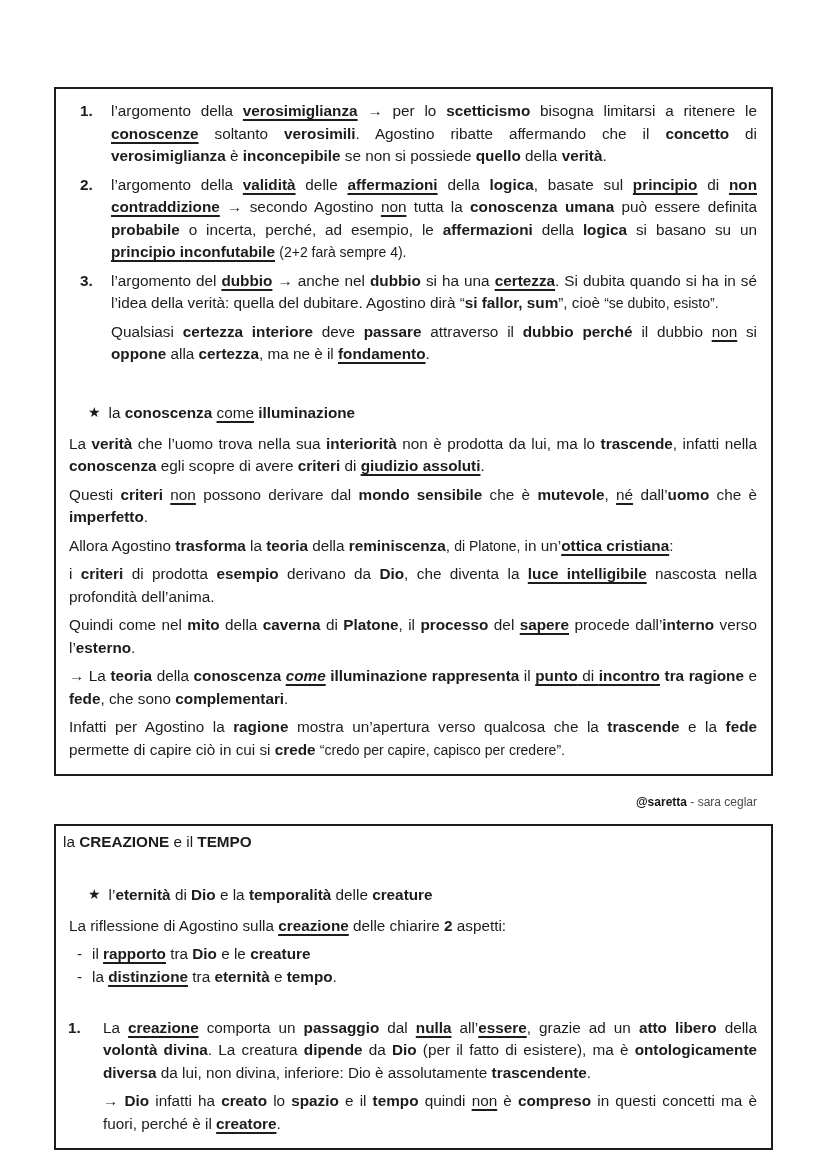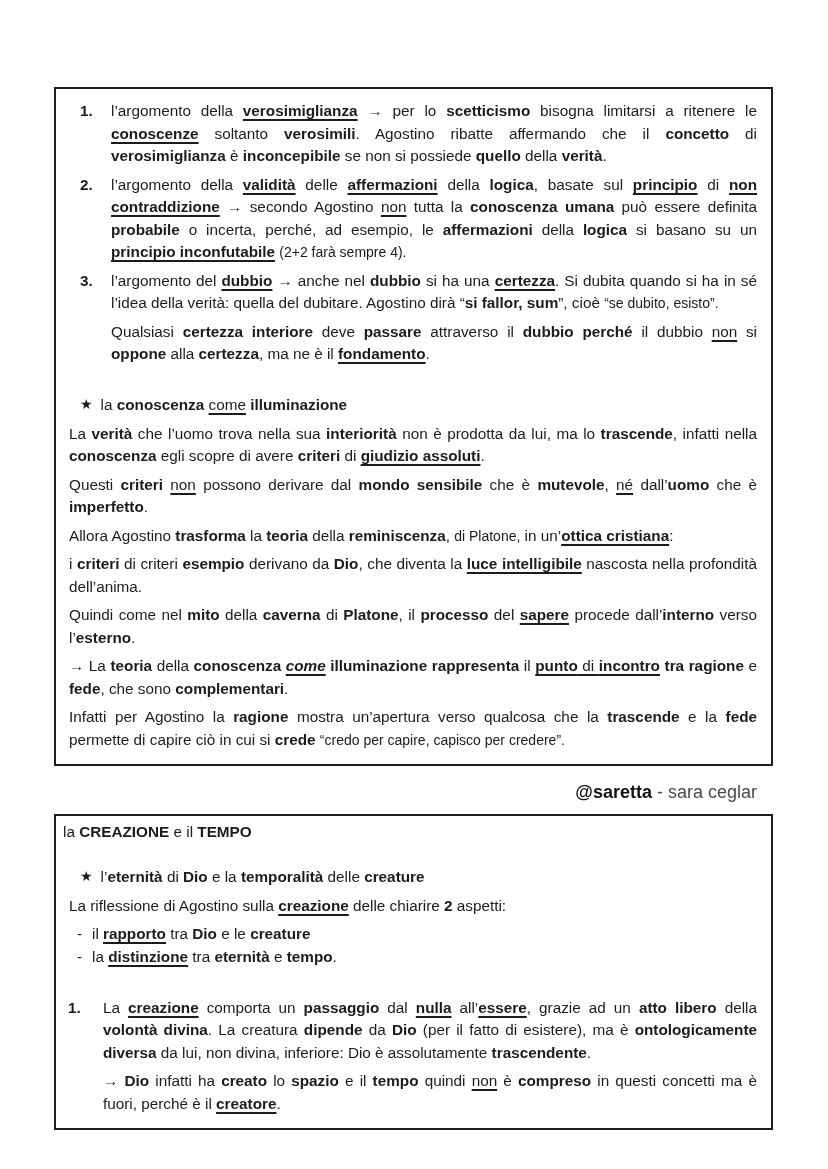--- a/index.html
+++ b/index.html
@@ -21,34 +21,34 @@
     padding:5px 8px 7px 7px;
     background:#ffffff;
   }
   .para{margin:6px;}
   .just{text-align:justify;text-justify:inter-word;hyphens:none;}
   .gap{height:22.5px;}
   .li{position:relative;padding-left:42px;}
   .li .num{position:absolute;left:17px;top:0;font-weight:700;}
   .b2list .li{padding-left:34px;}
   .b2list .li .num{left:5px;}
-  .star-line{padding-left:17px;margin:0;}
+  .star-line{padding-left:17px;margin:8px;}
   .star{display:inline-block;margin-right:8px;font-size:14px;transform:translateY(-1px);}
   .dash-item{position:relative;padding-left:29px;}
   .dash-item .dash{position:absolute;left:14px;top:0;}
   .title-line{text-align:left;margin:0;}
   .b{font-weight:700;}
   .i{font-style:italic;}
   .u{text-decoration:underline;text-decoration-thickness:1.7px;text-underline-offset:2.5px;text-decoration-skip-ink:none;}
   .sm{font-size:14px;}
   .signature{
     height:23px;
     margin:15px 16px 10px 0;
     text-align:right;
-    font-size:18px;
+    font-size:12px;
   }
   .signature .handle{font-weight:700;color:#141414;}
   .signature .name{color:#4a4a4a;}
 </style>
 </head>
 <body>
 
 <div class="page">
 
   <section class="box">
@@ -66,21 +66,21 @@
           <div class="para just"><span>l’argomento del </span><span class="b u">dubbio</span><span> → anche nel </span><span class="b">dubbio</span><span> si ha una </span><span class="b u">certezza</span><span>. Si dubita quando si ha in sé l’idea della verità: quella del dubitare. Agostino dirà “</span><span class="b">si fallor, sum</span><span>”, cioè </span><span class="sm">“se dubito, esisto”.</span></div>
           <div class="para just"><span>Qualsiasi </span><span class="b">certezza interiore</span><span> deve </span><span class="b">passare</span><span> attraverso il </span><span class="b">dubbio perché</span><span> il dubbio </span><span class="u">non</span><span> si </span><span class="b">oppone</span><span> alla </span><span class="b">certezza</span><span>, ma ne è il </span><span class="b u">fondamento</span><span>.</span></div>
         </div>
       </div>
     <div class="gap"></div>
     <div class="star-line"><span class="star">★</span><span><span>la </span><span class="b">conoscenza</span><span> </span><span class="u">come</span><span> </span><span class="b">illuminazione</span></span></div>
     <div>
         <div class="para just"><span>La </span><span class="b">verità</span><span> che l’uomo trova nella sua </span><span class="b">interiorità</span><span> non è prodotta da lui, ma lo </span><span class="b">trascende</span><span>, infatti nella </span><span class="b">conoscenza</span><span> egli scopre di avere </span><span class="b">criteri</span><span> di </span><span class="b u">giudizio assoluti</span><span>.</span></div>
         <div class="para just"><span>Questi </span><span class="b">criteri</span><span> </span><span class="u">non</span><span> possono derivare dal </span><span class="b">mondo sensibile</span><span> che è </span><span class="b">mutevole</span><span>, </span><span class="u">né</span><span> dall’</span><span class="b">uomo</span><span> che è </span><span class="b">imperfetto</span><span>.</span></div>
         <div class="para just"><span>Allora Agostino </span><span class="b">trasforma</span><span> la </span><span class="b">teoria</span><span> della </span><span class="b">reminiscenza</span><span>, </span><span class="sm">di Platone,</span><span> in un’</span><span class="b u">ottica cristiana</span><span>:</span></div>
-        <div class="para just"><span>i </span><span class="b">criteri</span><span> di criteri </span><span class="b">esempio</span><span> derivano da </span><span class="b">Dio</span><span>, che diventa la </span><span class="b u">luce intelligibile</span><span> nascosta nella profondità dell’anima.</span></div>
+        <div class="para just"><span>i </span><span class="b">criteri</span><span> di prodotta </span><span class="b">esempio</span><span> derivano da </span><span class="b">Dio</span><span>, che diventa la </span><span class="b u">luce intelligibile</span><span> nascosta nella profondità dell’anima.</span></div>
         <div class="para just"><span>Quindi come nel </span><span class="b">mito</span><span> della </span><span class="b">caverna</span><span> di </span><span class="b">Platone</span><span>, il </span><span class="b">processo</span><span> del </span><span class="b u">sapere</span><span> procede dall’</span><span class="b">interno</span><span> verso l’</span><span class="b">esterno</span><span>.</span></div>
         <div class="para just"><span>→ La </span><span class="b">teoria</span><span> della </span><span class="b">conoscenza</span><span> </span><span class="b i u">come</span><span> </span><span class="b">illuminazione rappresenta</span><span> il </span><span class="b u">punto</span><span class="u"> di </span><span class="b u">incontro</span><span> </span><span class="b">tra ragione</span><span> e </span><span class="b">fede</span><span>, che sono </span><span class="b">complementari</span><span>.</span></div>
         <div class="para just"><span>Infatti per Agostino la </span><span class="b">ragione</span><span> mostra un’apertura verso qualcosa che la </span><span class="b">trascende</span><span> e la </span><span class="b">fede</span><span> permette di capire ciò in cui si </span><span class="b">crede</span><span> </span><span class="sm">“credo per capire, capisco per credere”.</span></div>
       </div>
   </section>
 
   <div class="signature">
     <span class="handle">@saretta</span><span class="name"> - sara ceglar</span>
   </div>
 

